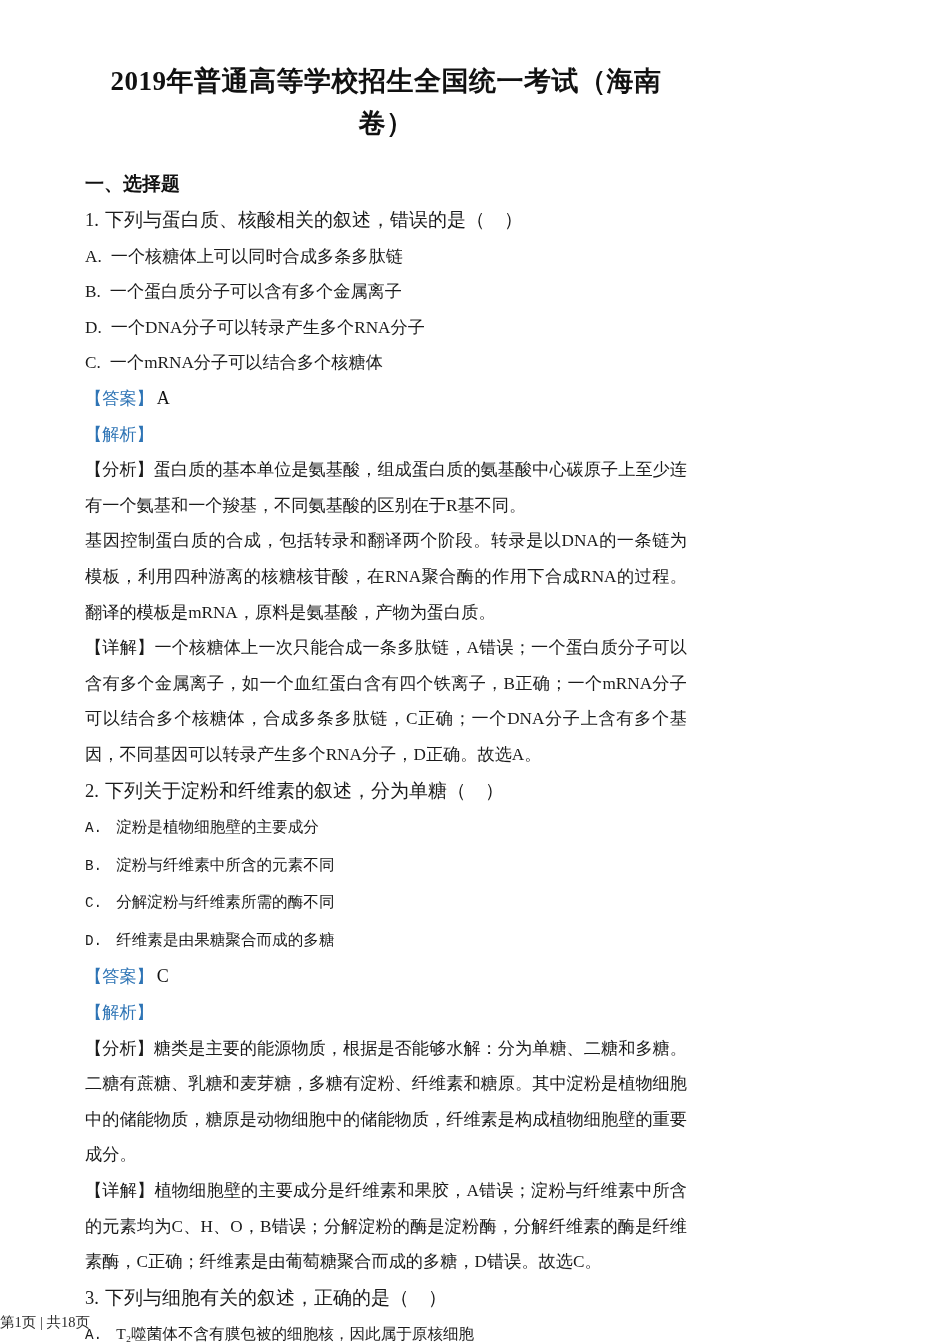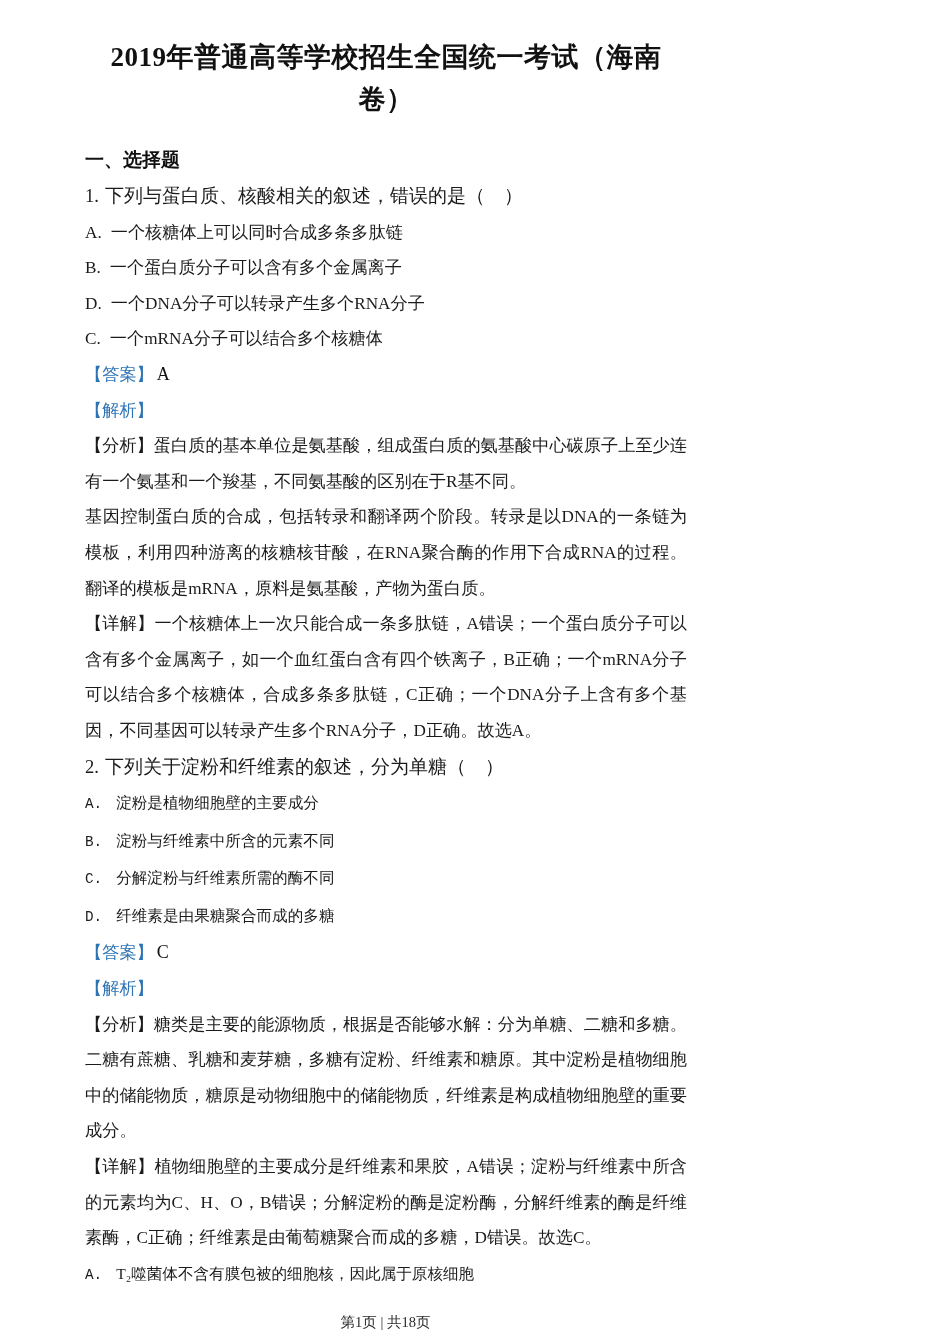--- a/index.html
+++ b/index.html
@@ -12,21 +12,21 @@
     height: 1344px;
     overflow: hidden;
     font-family: "Liberation Serif", "DejaVu Serif", serif;
     color: #1b1b1b;
   }
   .page {
     position: relative;
     width: 772px;
     height: 1344px;
     box-sizing: border-box;
-    padding: 36px 85px 0 85px;
+    padding: 60px 85px 0 85px;
     background: #ffffff;
   }
   .title {
     margin: 0;
     text-align: center;
     font-family: "Liberation Serif", "DejaVu Serif", serif;
     font-weight: 700;
     font-size: 27px;
     line-height: 42px;
     letter-spacing: 0.5px;
@@ -78,21 +78,20 @@
     padding-left: 3px;
   }
   .block-tag {
     color: #1b1b1b;
   }
   .footer {
     position: absolute;
     left: 0;
     right: 1px;
     bottom: 12px;
-    text-align: center;
     font-size: 14.5px;
     line-height: 20px;
     color: #2b2b2b;
     font-family: "Liberation Serif", "DejaVu Serif", serif;
   }
 </style>
 </head>
 <body>
 
 <div class="page">
@@ -126,19 +125,20 @@
     <p class="line option opt-small"><span class="opt-label">D.</span><span>纤维素是由果糖聚合而成的多糖</span></p>
 
     <p class="line"><span class="blue">【答案】</span><span class="answer-letter">C</span></p>
     <p class="line"><span class="blue">【解析】</span></p>
 
     <p class="para"><span class="block-tag">【分析】</span><span>糖类是主要的能源物质，根据是否能够水解：分为单糖、二糖和多糖。二糖有蔗糖、乳糖和麦芽糖，多糖有淀粉、纤维素和糖原。其中淀粉是植物细胞中的储能物质，糖原是动物细胞中的储能物质，纤维素是构成植物细胞壁的重要成分。</span></p>
     <p class="para"><span class="block-tag">【详解】</span><span>植物细胞壁的主要成分是纤维素和果胶，A错误；淀粉与纤维素中所含的元素均为C、H、O，B错误；分解淀粉的酶是淀粉酶，分解纤维素的酶是纤维素酶，C正确；纤维素是由葡萄糖聚合而成的多糖，D错误。故选C。</span></p>
   </div>
 
   <div>
+    <p class="line"><span class="qnum">3.</span><span class="stem-text">下列与细胞有关的叙述，正确的是（　）</span></p>
 
     <p class="line option opt-small"><span class="opt-label">A.</span><span>T₂噬菌体不含有膜包被的细胞核，因此属于原核细胞</span></p>
   </div>
 
   <div class="footer">第1页 | 共18页</div>
 
 </div>
 
 </body></html>

